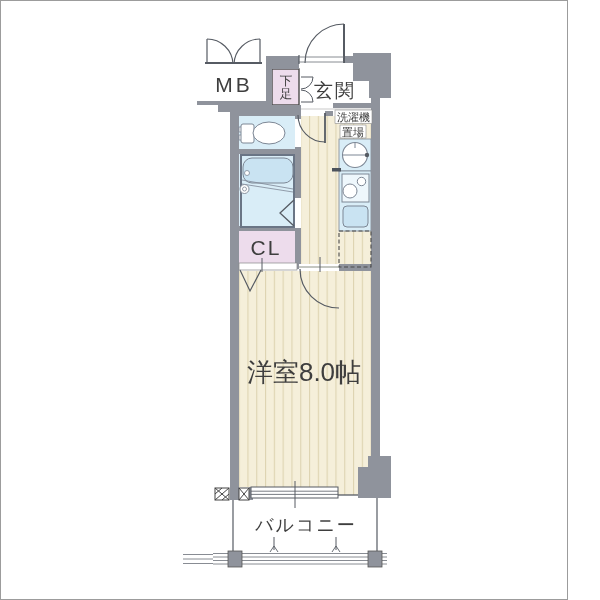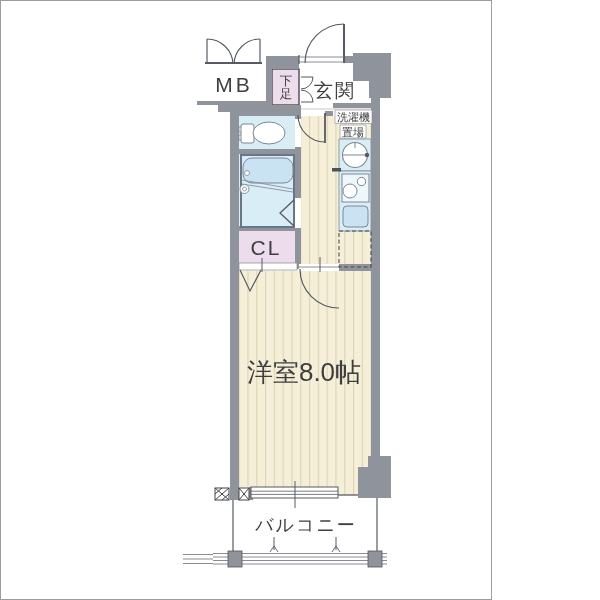--- a/index.html
+++ b/index.html
@@ -1,18 +1,18 @@
 <!DOCTYPE html>
 <html><head>
 <meta charset="utf-8">
 <style>
   html,body{margin:0;padding:0;background:#ffffff;}
   .canvas{
     position:relative;
-    width:492px;height:600px;
+    width:568px;height:600px;
     box-sizing:border-box;
     background:#ffffff;
     border:1px solid #9c9c9c;
     font-family:"Liberation Sans","DejaVu Sans",sans-serif;
   }
   svg{display:block;}
   text{fill:#3e3e3e;}
   .t-mb{font-size:21px;letter-spacing:3px;}
   .t-entrance{font-size:19px;letter-spacing:2px;}
   .t-shoe{font-size:12.5px;}

